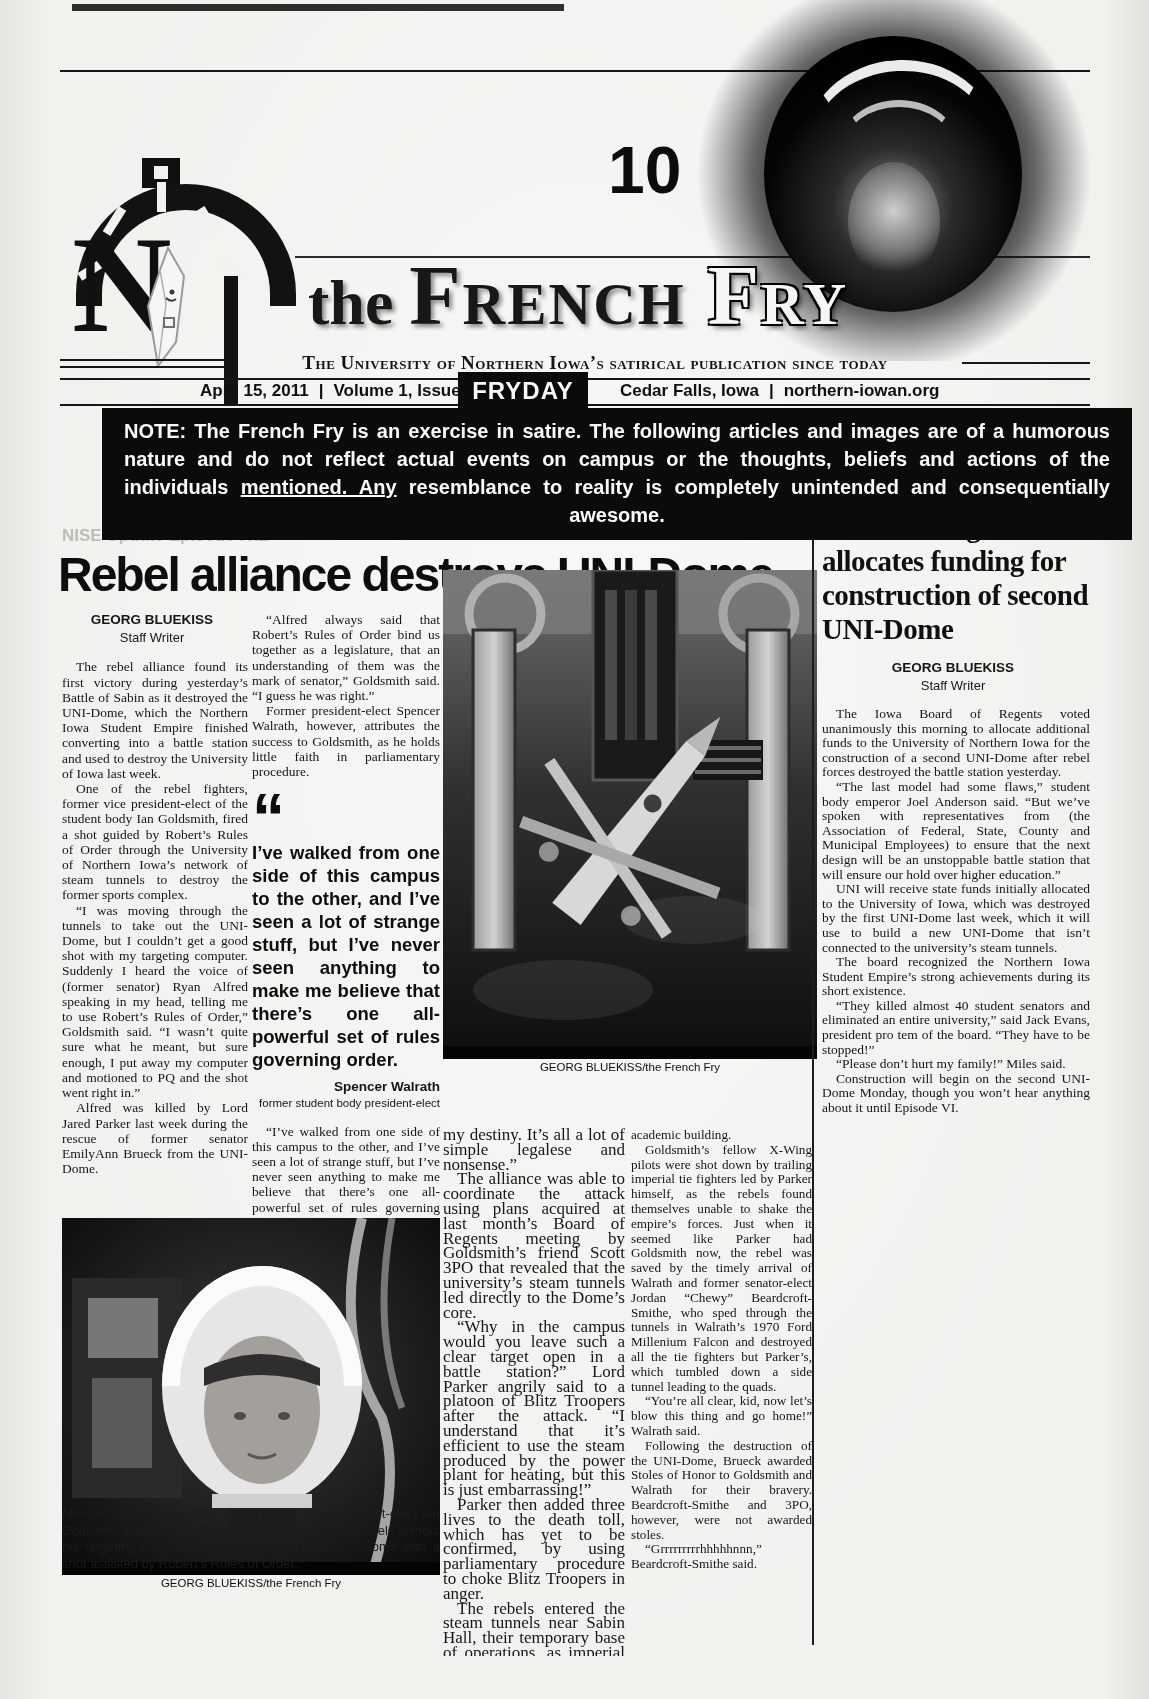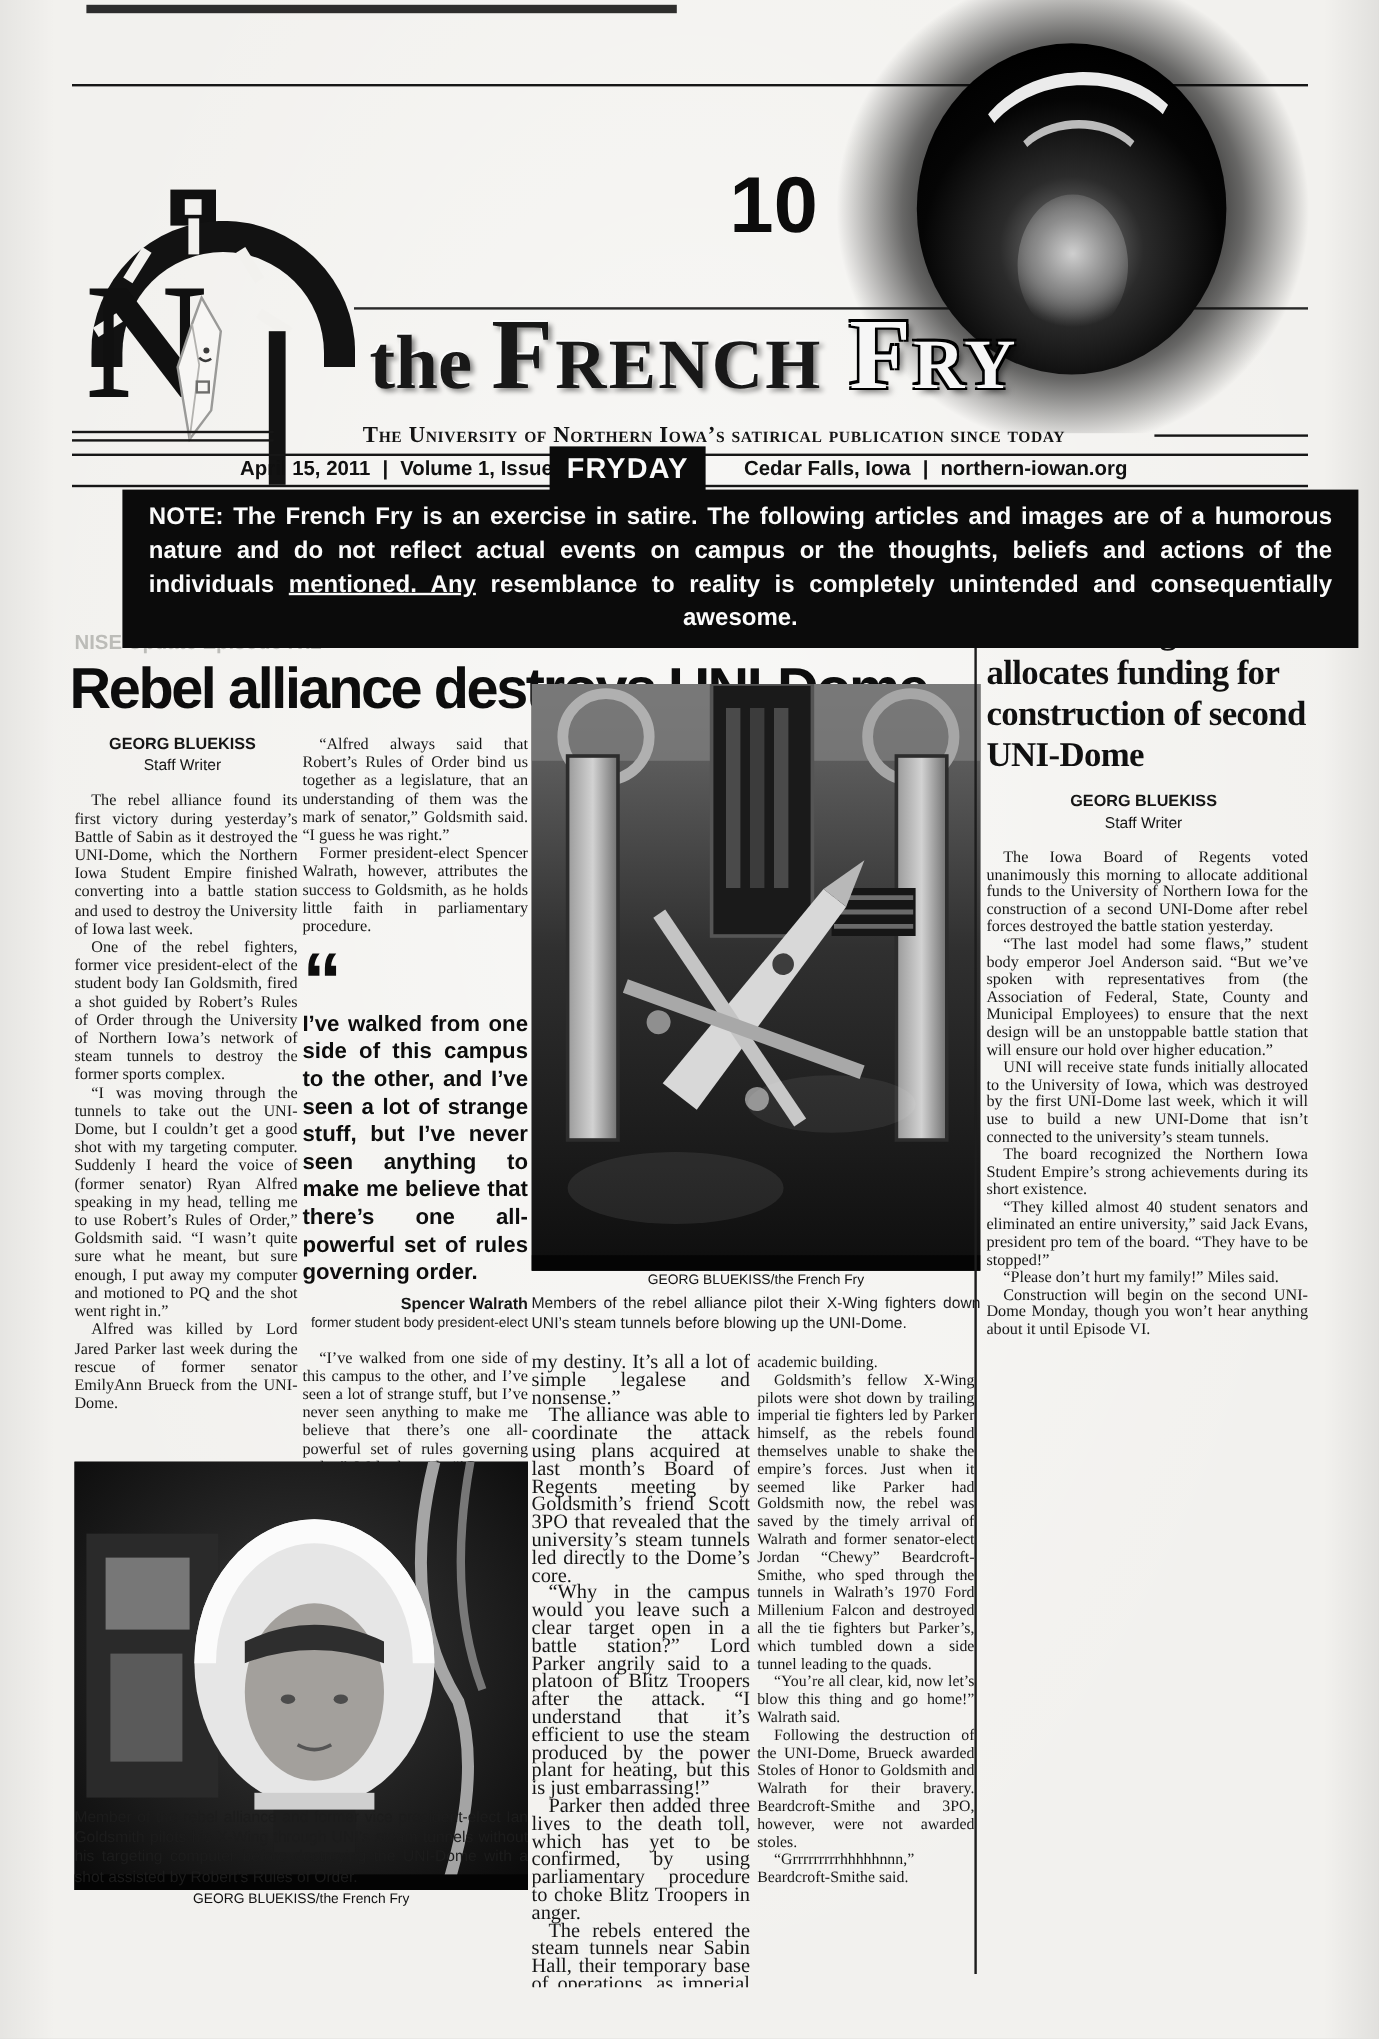--- a/index.html
+++ b/index.html
@@ -234,21 +234,20 @@
       <rect x="-105" y="18" width="210" height="12" fill="#a8a8a8" transform="rotate(-18)"></rect>
       <circle cx="-52" cy="62" r="10" fill="#8f8f8f"></circle>
       <circle cx="52" cy="62" r="10" fill="#8f8f8f"></circle>
       <circle cx="0" cy="-40" r="9" fill="#3d3d3d"></circle>
     </g>
     <ellipse cx="120" cy="420" rx="90" ry="30" fill="#ffffff" opacity=".08"></ellipse>
     <ellipse cx="250" cy="350" rx="70" ry="24" fill="#ffffff" opacity=".07"></ellipse>
     <rect x="0" y="476" width="374" height="13" fill="#050505"></rect>
   </svg>
   <div class="abs credit credit1">GEORG BLUEKISS/the French Fry</div>
-  <div class="abs caption caption1">Members of the rebel alliance pilot their X-Wing fighters down UNI’s steam tunnels before blowing up the UNI-Dome.</div>
 
   <div class="abs col col3 bodytext">
     <p class="cont">my destiny. It’s all a lot of simple legalese and nonsense.”</p>
     <p>The alliance was able to coordinate the attack using plans acquired at last month’s Board of Regents meeting by Goldsmith’s friend Scott 3PO that revealed that the university’s steam tunnels led directly to the Dome’s core.</p>
     <p>“Why in the campus would you leave such a clear target open in a battle station?” Lord Parker angrily said to a platoon of Blitz Troopers after the attack. “I understand that it’s efficient to use the steam produced by the power plant for heating, but this is just embarrassing!”</p>
     <p>Parker then added three lives to the death toll, which has yet to be confirmed, by using parliamentary procedure to choke Blitz Troopers in anger.</p>
     <p>The rebels entered the steam tunnels near Sabin Hall, their temporary base of operations, as imperial forces calibrated the UNI-Dome to destroy the recently renovated</p>
   </div>
   <div class="abs col col4 bodytext">
     <p class="cont">academic building.</p>

